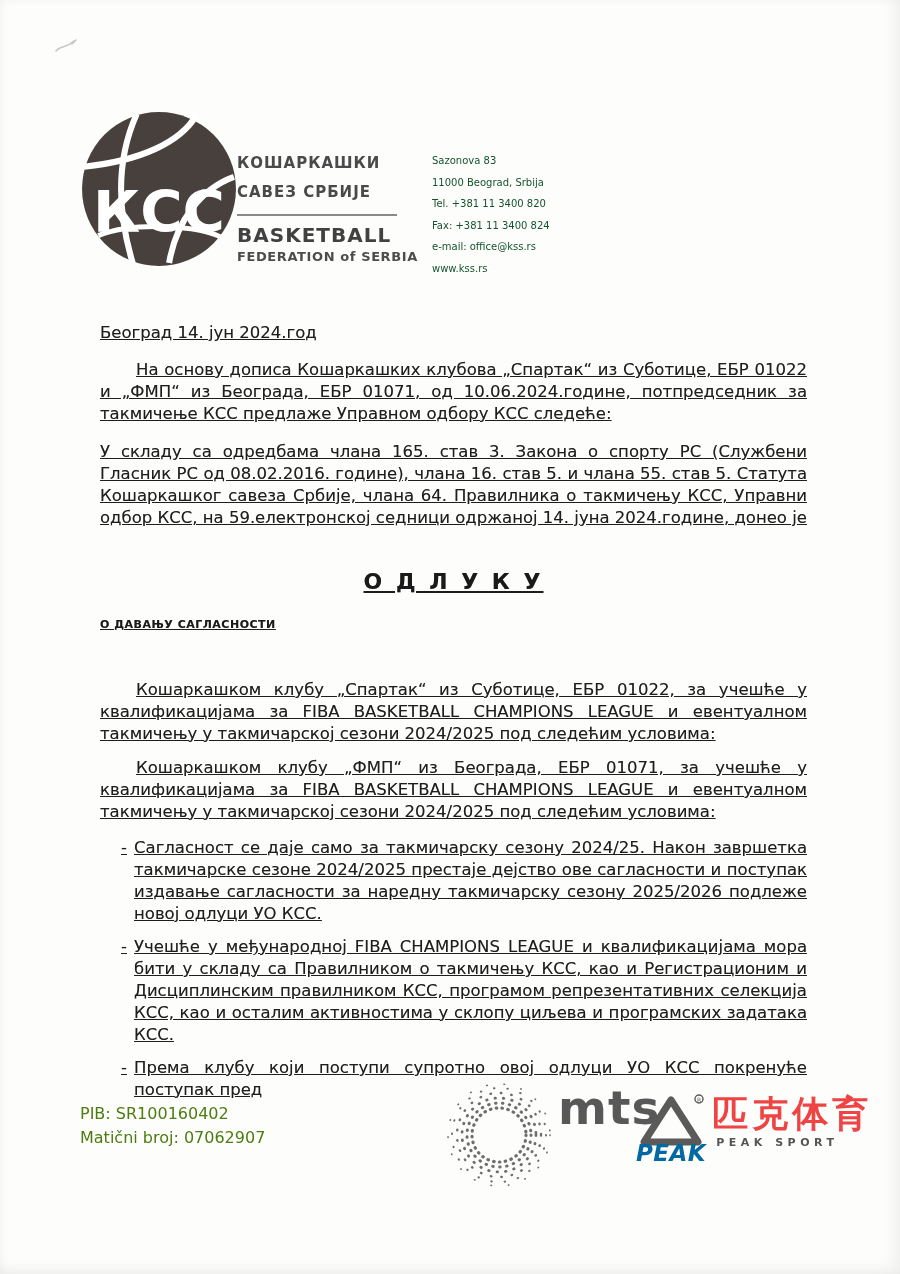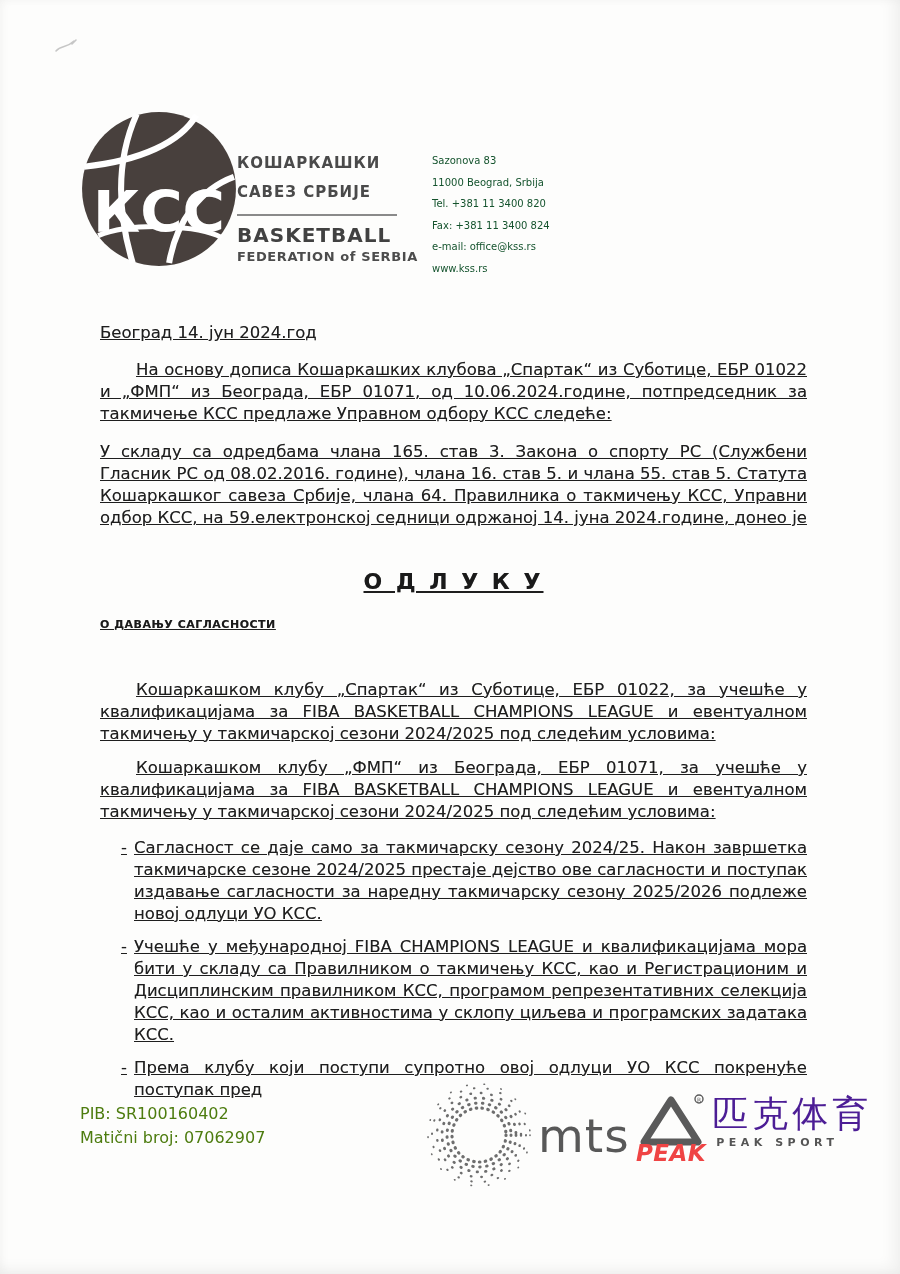--- a/index.html
+++ b/index.html
@@ -32,27 +32,27 @@
   .title1{margin-top:42px;text-align:center;font-weight:bold;font-size:22px;letter-spacing:3px;color:#1a1a1a;}
   .title2{margin-top:21px;text-align:left;font-weight:bold;font-size:11px;letter-spacing:0.5px;color:#1a1a1a;}
   .p3{margin-top:43px;}
   .p4{margin-top:12px;}
   .bullets{margin-top:14px;}
   .bullet{display:flex;margin-bottom:11px;}
   .bullet-marker{flex:0 0 34px;padding-left:21px;box-sizing:border-box;}
   .bullet-text{flex:1;text-align:justify;}
   
   .pib{position:absolute;left:80px;top:1102px;font-size:16px;color:#4d7c0f;line-height:23.5px;}
-  .mts{position:absolute;left:424px;top:1080px;display:flex;align-items:center;}
+  .mts{position:absolute;left:444px;top:1080px;display:flex;font-weight:bold;}
   .mts-label{font-size:47px;color:#585858;margin-left:4px;letter-spacing:1px;}
   .peak{position:absolute;left:636px;top:1094px;display:flex;align-items:flex-start;}
   .peak-left{display:flex;flex-direction:column;align-items:center;margin-right:6px;}
-  .peak-label{font-size:23px;font-weight:bold;font-style:italic;color:#ef4444;letter-spacing:0.5px;margin-top:-6px;}
+  .peak-label{font-size:23px;font-weight:bold;font-style:italic;color:#0369a1;letter-spacing:0.5px;margin-top:-6px;}
   .peak-right{display:flex;flex-direction:column;}
-  .peak-cjk{font-size:36px;font-weight:normal;color:#4c1d95;letter-spacing:4px;line-height:40px;}
+  .peak-cjk{font-size:36px;font-weight:bold;color:#ef4444;letter-spacing:4px;line-height:40px;}
   .peak-sub{font-size:11px;font-weight:bold;color:#555;letter-spacing:4.5px;margin-top:2px;padding-left:4px;}
   .pen-mark{position:absolute;left:52px;top:36px;opacity:0.55;}
 </style>
 </head>
 <body>
 
 <div class="page">
 
   <svg class="pen-mark" width="30" height="22" viewBox="0 0 30 22">
     <path d="M4,15 C9,9 15,12 22,5 M20,8 L24,4" stroke="#9a9a9a" stroke-width="1.6" fill="none" stroke-linecap="round"></path>

